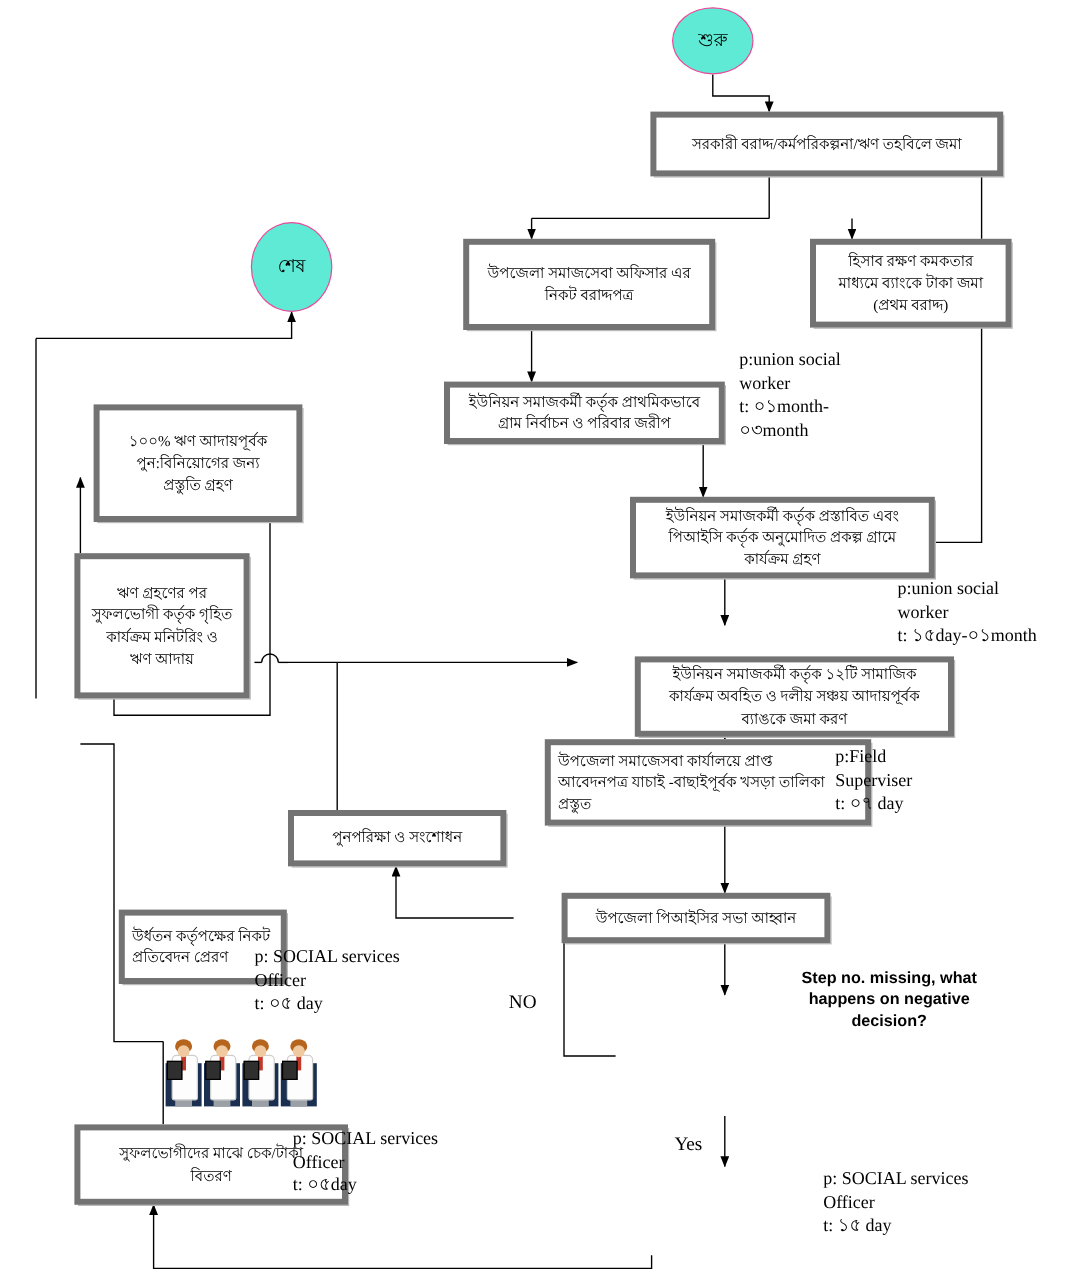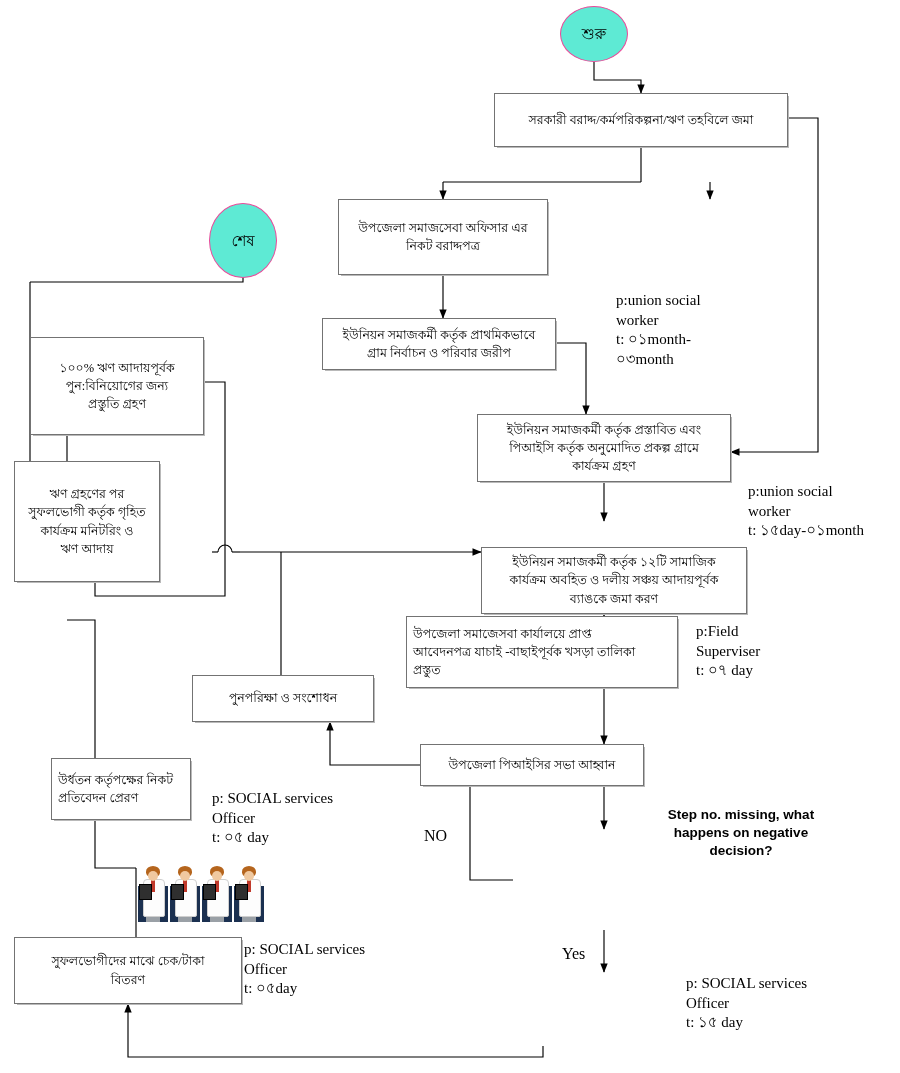--- a/index.html
+++ b/index.html
@@ -30,22 +30,23 @@
     position: absolute;
     box-sizing: border-box;
     display: flex;
     align-items: center;
     justify-content: center;
     text-align: center;
     background: #ffffff;
     z-index: 2;
   }
   .box {
-    border: 1px solid #737373;
+    border: 5px solid #737373;
     box-shadow: 2px 2px 0 -1px #b9b9b9;
+    margin-left: 48px;
   }
   .node .txt {
     display: block;
     width: 100%;
     padding: 0 6px;
     box-sizing: border-box;
     font-size: 12.5px;
     line-height: 1.45;
     white-space: pre-line;
   }
@@ -235,33 +236,38 @@
       <path d="M604,930 L604,972" marker-end="url(#arrow)"></path>
 
       <path d="M513,880 L470,880 L470,765"></path>
     </g>
   </svg>
 
   <div class="node terminator" style="left:560px; top:6px; width:68px; height:56px;">
     <span class="txt">শুরু</span>
   </div>
 
-  <div class="node terminator" style="left:209px; top:203px; width:68px; height:75px;">
+  <div class="node terminator" style="left:209px; top:185px; width:68px; height:75px;">
     <span class="txt">শেষ</span>
   </div>
 
   <div class="node box" style="left:494px; top:93px; width:294px; height:54px;">
     <span class="txt">সরকারী বরাদ্দ/কর্মপরিকল্পনা/ঋণ তহবিলে জমা</span>
   </div>
 
   <div class="node box" style="left:338px; top:199px; width:210px; height:76px;">
     <span class="txt">উপজেলা সমাজসেবা অফিসার এর
 নিকট বরাদ্দপত্র</span>
   </div>
 
+  <div class="node box" style="left:627px; top:199px; width:168px; height:74px;">
+    <span class="txt">হিসাব রক্ষণ কমকতার
+মাধ্যমে ব্যাংকে টাকা জমা
+(প্রথম বরাদ্দ)</span>
+  </div>
 
   <div class="node box" style="left:322px; top:318px; width:234px; height:52px;">
     <span class="txt">ইউনিয়ন সমাজকর্মী কর্তৃক প্রাথমিকভাবে
 গ্রাম নির্বাচন ও পরিবার জরীপ</span>
   </div>
 
   <div class="node box" style="left:477px; top:414px; width:254px; height:68px;">
     <span class="txt">ইউনিয়ন সমাজকর্মী কর্তৃক প্রস্তাবিত এবং
 পিআইসি কর্তৃক অনুমোদিত প্রকল্প গ্রামে
 কার্যক্রম গ্রহণ</span>

